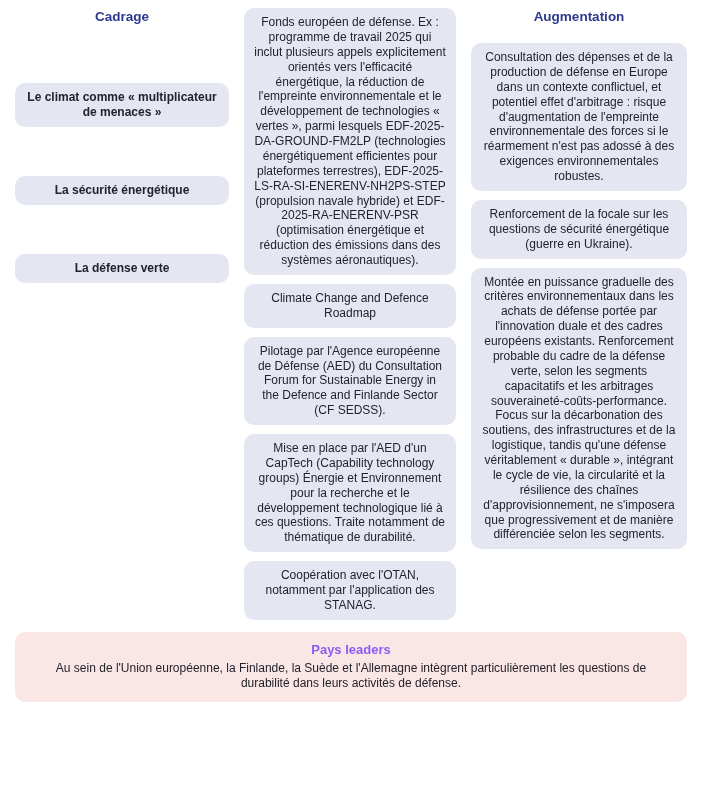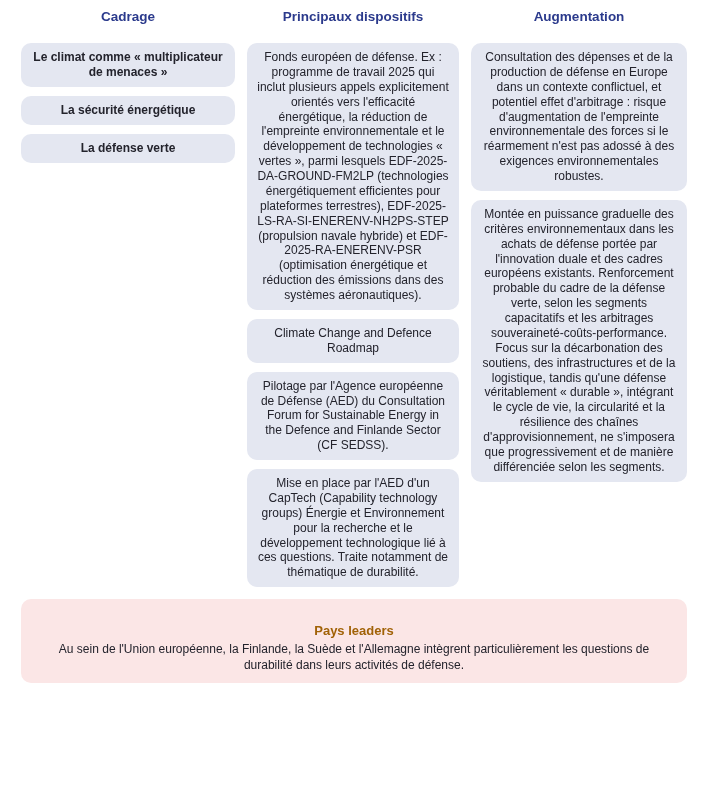--- a/index.html
+++ b/index.html
@@ -8,21 +8,21 @@
     background: #ffffff;
     font-family: "Liberation Sans", sans-serif;
   }
   .page {
     position: relative;
     width: 701px;
     height: 808px;
     background: #ffffff;
     overflow: hidden;
     box-sizing: border-box;
-    padding: 8px 14px 0 21px;
+    padding: 8px 14px 0 15px;
   }
   .columns {
     display: grid;
     grid-template-columns: 214px 212px 216px;
     justify-content: space-between;
     align-items: start;
   }
   .col {
     display: flex;
     flex-direction: column;
@@ -42,33 +42,34 @@
     padding: 7px 10px;
     text-align: center;
     font-size: 12px;
     line-height: 1.24;
     color: #23232c;
     box-sizing: border-box;
   }
   .col-cadrage .box {
     font-weight: 700;
     padding: 7px 12px;
+    margin-top: 40px;
   }
   .leaders {
     margin-top: 12px;
     background: #fbe6e6;
     border-radius: 10px;
     padding: 8px 24px 10px 24px;
     text-align: center;
   }
   .leaders-title {
-    margin: 16px 0 4px 0;
+    margin: 2px 0 4px 0;
     font-size: 13px;
     font-weight: 700;
-    color: #a16207;
+    color: #8b5cf6;
   }
   .leaders-text {
     margin: 0;
     font-size: 12px;
     line-height: 1.3;
     color: #23232c;
   }
 </style>
 </head>
 <body>
@@ -78,30 +79,31 @@
   <div class="columns">
 
     <section class="col col-cadrage">
       <h2 class="col-header">Cadrage</h2>
       <div class="box">Le climat comme « multiplicateur de menaces »</div>
       <div class="box">La sécurité énergétique</div>
       <div class="box">La défense verte</div>
     </section>
 
     <section class="col col-dispositifs">
-      <h2 class="col-header">Principaux dispositifs</h2>
       <div class="box">Fonds européen de défense. Ex : programme de travail 2025 qui inclut plusieurs appels explicitement orientés vers l'efficacité énergétique, la réduction de l'empreinte environnementale et le développement de technologies « vertes », parmi lesquels EDF-2025-DA-GROUND-FM2LP (technologies énergétiquement efficientes pour plateformes terrestres), EDF-2025-LS-RA-SI-ENERENV-NH2PS-STEP (propulsion navale hybride) et EDF-2025-RA-ENERENV-PSR (optimisation énergétique et réduction des émissions dans des systèmes aéronautiques).</div>
       <div class="box">Climate Change and Defence Roadmap</div>
       <div class="box">Pilotage par l'Agence européenne de Défense (AED) du Consultation Forum for Sustainable Energy in the Defence and Finlande Sector (CF SEDSS).</div>
       <div class="box">Mise en place par l'AED d'un CapTech (Capability technology groups) Énergie et Environnement pour la recherche et le développement technologique lié à ces questions. Traite notamment de thématique de durabilité.</div>
+      <div class="box">Coopération avec l'OTAN, notamment par l'application des STANAG.</div>
     </section>
 
     <section class="col col-perspectives">
       <h2 class="col-header">Augmentation</h2>
       <div class="box">Consultation des dépenses et de la production de défense en Europe dans un contexte conflictuel, et potentiel effet d'arbitrage : risque d'augmentation de l'empreinte environnementale des forces si le réarmement n'est pas adossé à des exigences environnementales robustes.</div>
+      <div class="box">Renforcement de la focale sur les questions de sécurité énergétique (guerre en Ukraine).</div>
       <div class="box">Montée en puissance graduelle des critères environnementaux dans les achats de défense portée par l'innovation duale et des cadres européens existants. Renforcement probable du cadre de la défense verte, selon les segments capacitatifs et les arbitrages souveraineté-coûts-performance. Focus sur la décarbonation des soutiens, des infrastructures et de la logistique, tandis qu'une défense véritablement « durable », intégrant le cycle de vie, la circularité et la résilience des chaînes d'approvisionnement, ne s'imposera que progressivement et de manière différenciée selon les segments.</div>
     </section>
 
   </div>
 
   <div class="leaders">
     <h3 class="leaders-title">Pays leaders</h3>
     <p class="leaders-text">Au sein de l'Union européenne, la Finlande, la Suède et l'Allemagne intègrent particulièrement les questions de durabilité dans leurs activités de défense.</p>
   </div>
 

